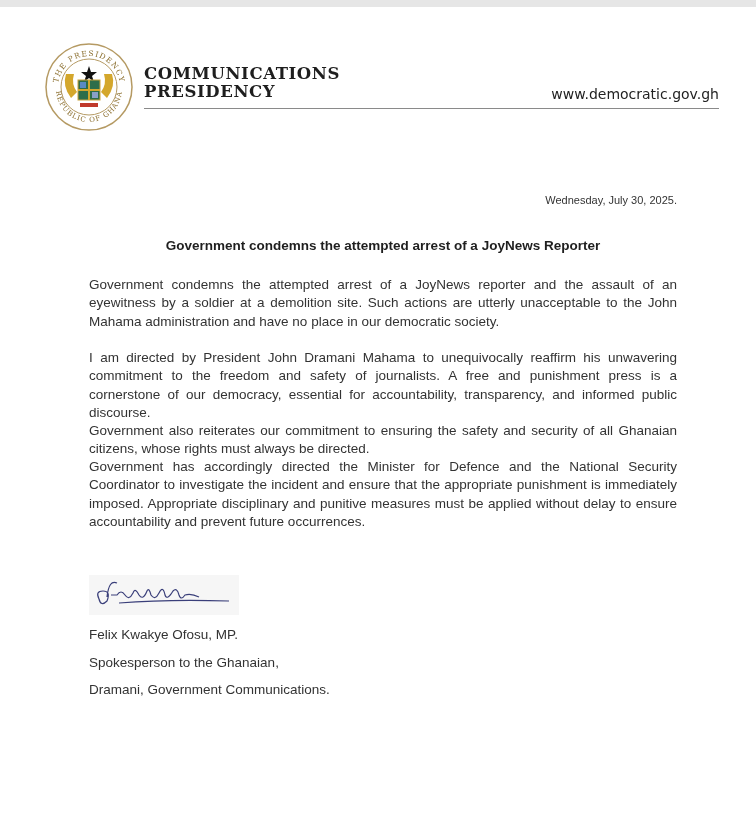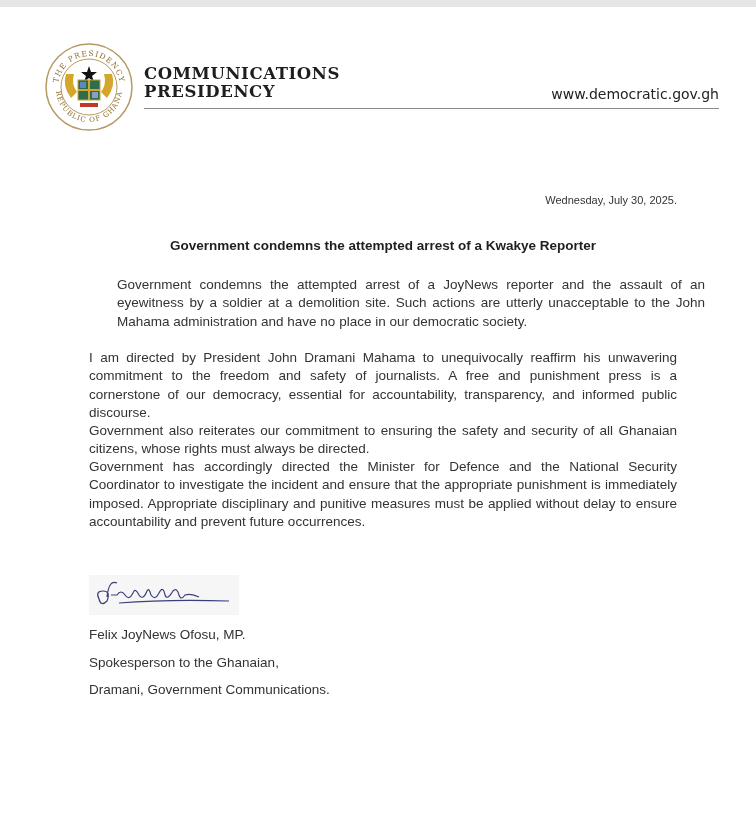--- a/index.html
+++ b/index.html
@@ -9,21 +9,21 @@
   }
   .topbar { position: absolute; left: 0; top: 0; width: 756px; height: 7px; background: #e6e6e6; }
   .seal { position: absolute; left: 44px; top: 42px; width: 90px; height: 90px; }
   .brand { position: absolute; left: 144px; top: 65px; font-family: "DejaVu Serif", "Liberation Serif", serif; font-weight: bold; color: #1e1e1e; letter-spacing: 0.6px; }
   .brand div { font-size: 16.5px; line-height: 18px; }
   .rule { position: absolute; left: 144px; top: 108px; width: 575px; height: 0; border-top: 1.5px solid #8a8a8a; }
   .url { position: absolute; right: 37px; top: 86px; font-size: 14px; color: #222; font-family: "DejaVu Sans", sans-serif; }
   .date { position: absolute; right: 79px; top: 194px; font-size: 11px; color: #333; }
   .title { position: absolute; left: 89px; width: 588px; top: 238px; text-align: center; font-weight: bold; font-size: 13.5px; color: #1f1f1f; }
   .para { position: absolute; left: 89px; width: 588px; font-size: 13.5px; line-height: 18.3px; text-align: justify; color: #333; }
-  .p1 { top: 276px; margin-left: 28px; } .p2 { top: 349px; } .p3 { top: 422px; } .p4 { top: 458px; }
+  .p1 { top: 276px; } .p2 { top: 349px; } .p3 { top: 422px; } .p4 { top: 458px; }
   .sig { position: absolute; left: 89px; top: 575px; width: 150px; height: 40px; }
   .sigline { position: absolute; left: 89px; font-size: 13.5px; color: #333; }
   .s1 { top: 627px; } .s2 { top: 655px; } .s3 { top: 682px; }
 </style>
 </head>
 <body>
 
 <div class="topbar"></div>
 
 <svg class="seal" viewBox="0 0 90 90">
@@ -53,27 +53,27 @@
 </svg>
 
 <div class="brand">
   <div>COMMUNICATIONS</div>
   <div>PRESIDENCY</div>
 </div>
 <div class="url">www.democratic.gov.gh</div>
 <div class="rule"></div>
 
 <div class="date">Wednesday, July 30, 2025.</div>
-<div class="title">Government condemns the attempted arrest of a Kwakye Reporter</div>
+<div class="title">Government condemns the attempted arrest of a JoyNews Reporter</div>
 
 <div class="para p1">Government condemns the attempted arrest of a JoyNews reporter and the assault of an eyewitness by a soldier at a demolition site. Such actions are utterly unacceptable to the John Mahama administration and have no place in our democratic society.</div>
 <div class="para p2">I am directed by President John Dramani Mahama to unequivocally reaffirm his unwavering commitment to the freedom and safety of journalists. A free and punishment press is a cornerstone of our democracy, essential for accountability, transparency, and informed public discourse.</div>
 <div class="para p3">Government also reiterates our commitment to ensuring the safety and security of all Ghanaian citizens, whose rights must always be directed.</div>
 <div class="para p4">Government has accordingly directed the Minister for Defence and the National Security Coordinator to investigate the incident and ensure that the appropriate punishment is immediately imposed. Appropriate disciplinary and punitive measures must be applied without delay to ensure accountability and prevent future occurrences.</div>
 
 <svg class="sig" viewBox="0 0 150 40">
   <rect x="0" y="0" width="150" height="40" fill="#f6f6f6"></rect>
   <path d="M10 24 q-4 -8 4 -8 q8 0 4 10 q-6 6 -8 -2 M18 22 q2 -18 10 -14 M22 20 h6 q4 -6 8 0 q4 6 8 -2 q2 -6 6 2 q4 6 8 -4 q2 -4 4 4 q4 6 8 -2 q4 -8 6 2 q2 6 8 -4 q4 -4 6 4 q2 6 6 0 q6 -2 14 2 M30 28 Q80 24 140 26" fill="none" stroke="#3a3f7a" stroke-width="1.2"></path>
 </svg>
 
-<div class="sigline s1">Felix JoyNews Ofosu, MP.</div>
+<div class="sigline s1">Felix Kwakye Ofosu, MP.</div>
 <div class="sigline s2">Spokesperson to the Ghanaian,</div>
 <div class="sigline s3">Dramani, Government Communications.</div>
 
 </body></html>

